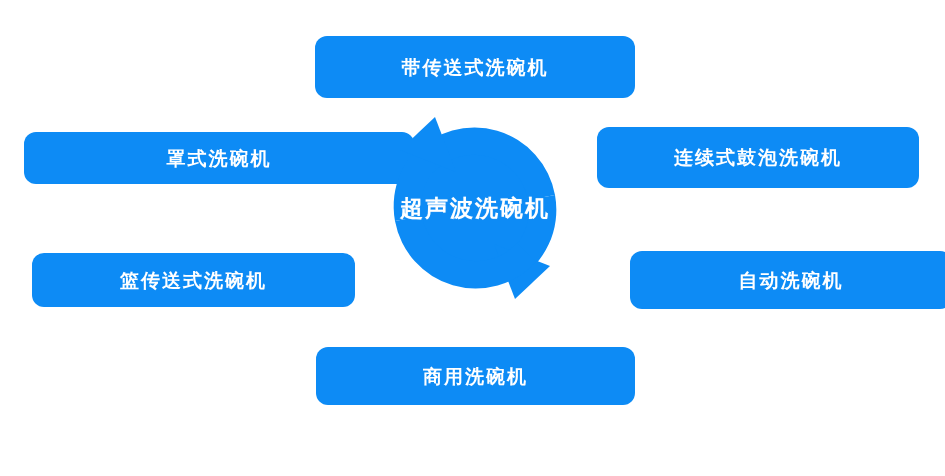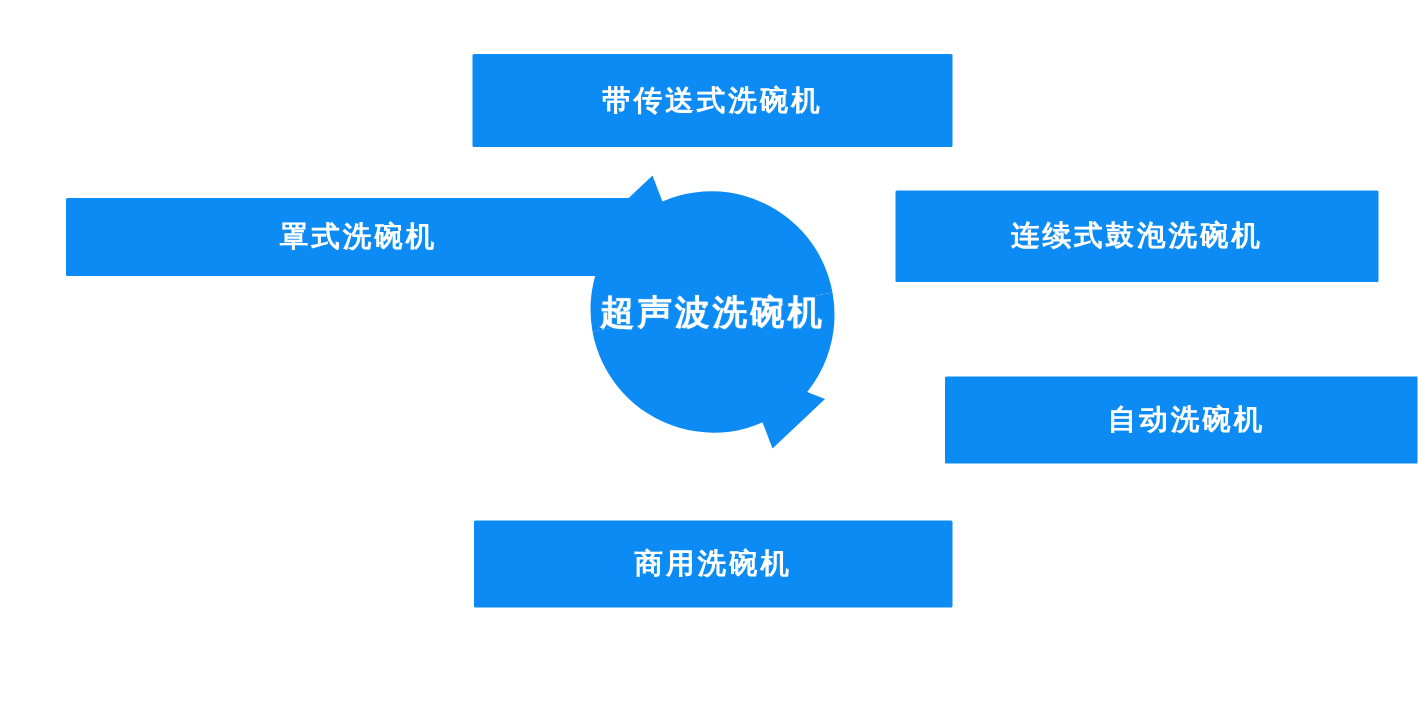--- a/index.html
+++ b/index.html
@@ -25,37 +25,37 @@
     background: #ffffff;
   }
 
   .node-box {
     position: absolute;
     background: #0d8bf5;
     display: flex;
     align-items: center;
     justify-content: center;
     box-sizing: border-box;
-    border-radius: 1px;
+    border-radius: 12px;
   }
 
   .node-label {
     color: #ffffff;
     font-weight: bold;
     font-size: 19px;
     letter-spacing: 2px;
     line-height: 1.2;
     white-space: nowrap;
     text-align: center;
     font-family: "DejaVu Sans", "Liberation Sans", sans-serif;
   }
 
   
   #box-top      { left: 315px; top: 36px;  width: 320px; height: 62px; }
-  #box-left-1   { left: 44px;  top: 132px; width: 390px; height: 52px; }
+  #box-left-1   { left: 24px;  top: 132px; width: 390px; height: 52px; }
   #box-left-2   { left: 32px;  top: 253px; width: 323px; height: 54px; }
   #box-right-1  { left: 597px; top: 127px; width: 322px; height: 61px; }
   #box-right-2  { left: 597px; top: 251px; width: 322px; height: 58px; margin-left: 33px; }
   #box-bottom   { left: 316px; top: 347px; width: 319px; height: 58px; }
 
   
   #center-hub {
     position: absolute;
     left: 365px;
     top: 103px;
@@ -94,20 +94,23 @@
 <div id="diagram-canvas">
 
   <div class="node-box" id="box-top">
     <span class="node-label">带传送式洗碗机</span>
   </div>
 
   <div class="node-box" id="box-left-1">
     <span class="node-label">罩式洗碗机</span>
   </div>
 
+  <div class="node-box" id="box-left-2">
+    <span class="node-label">篮传送式洗碗机</span>
+  </div>
 
   <div class="node-box" id="box-right-1">
     <span class="node-label">连续式鼓泡洗碗机</span>
   </div>
 
   <div class="node-box" id="box-right-2">
     <span class="node-label">自动洗碗机</span>
   </div>
 
   <div class="node-box" id="box-bottom">

